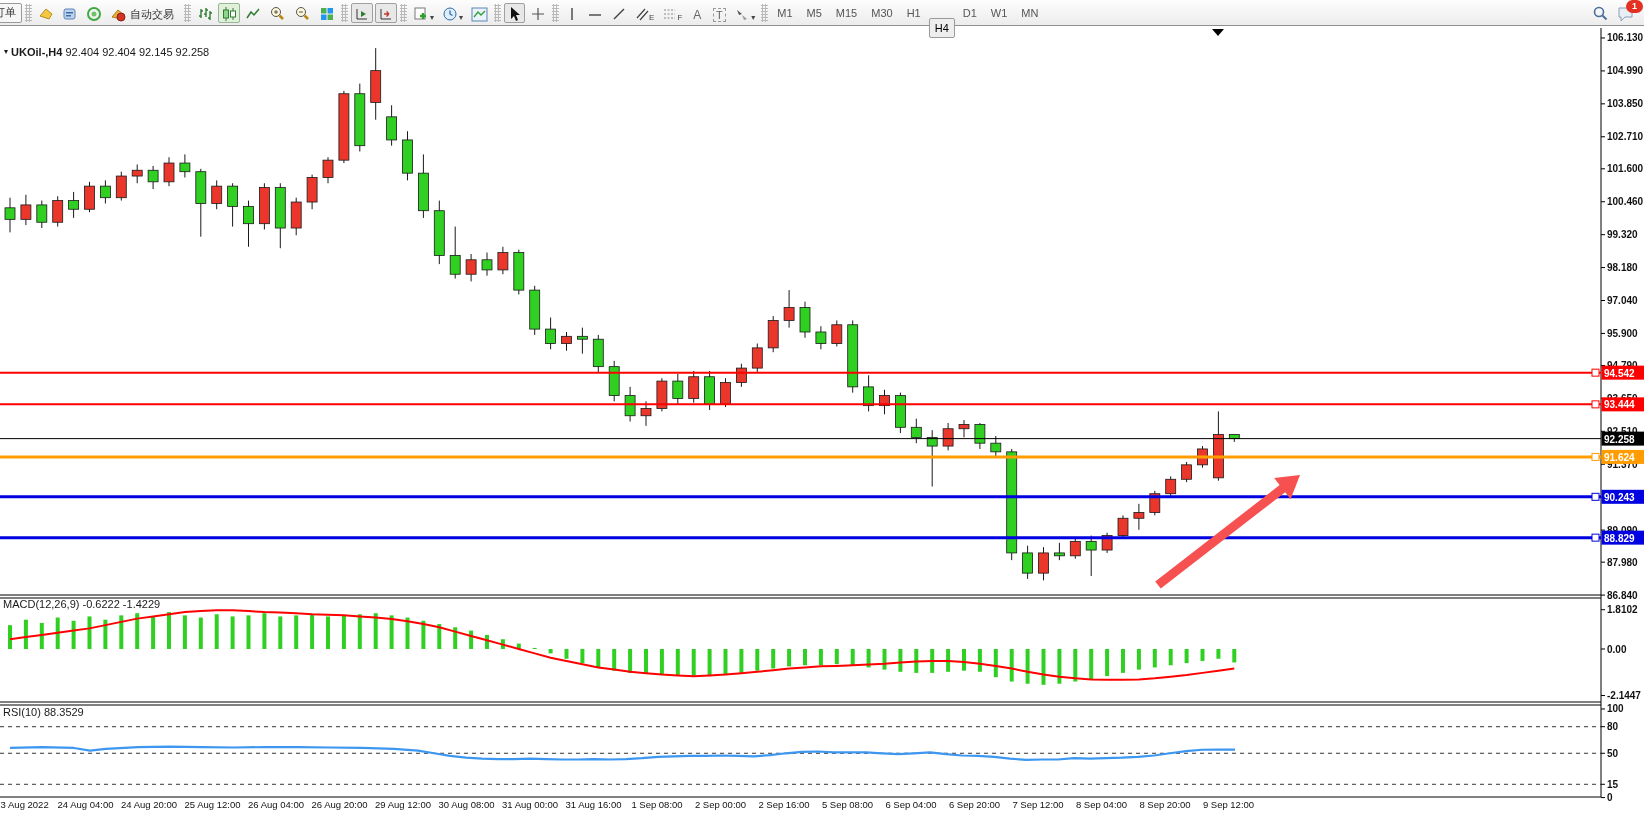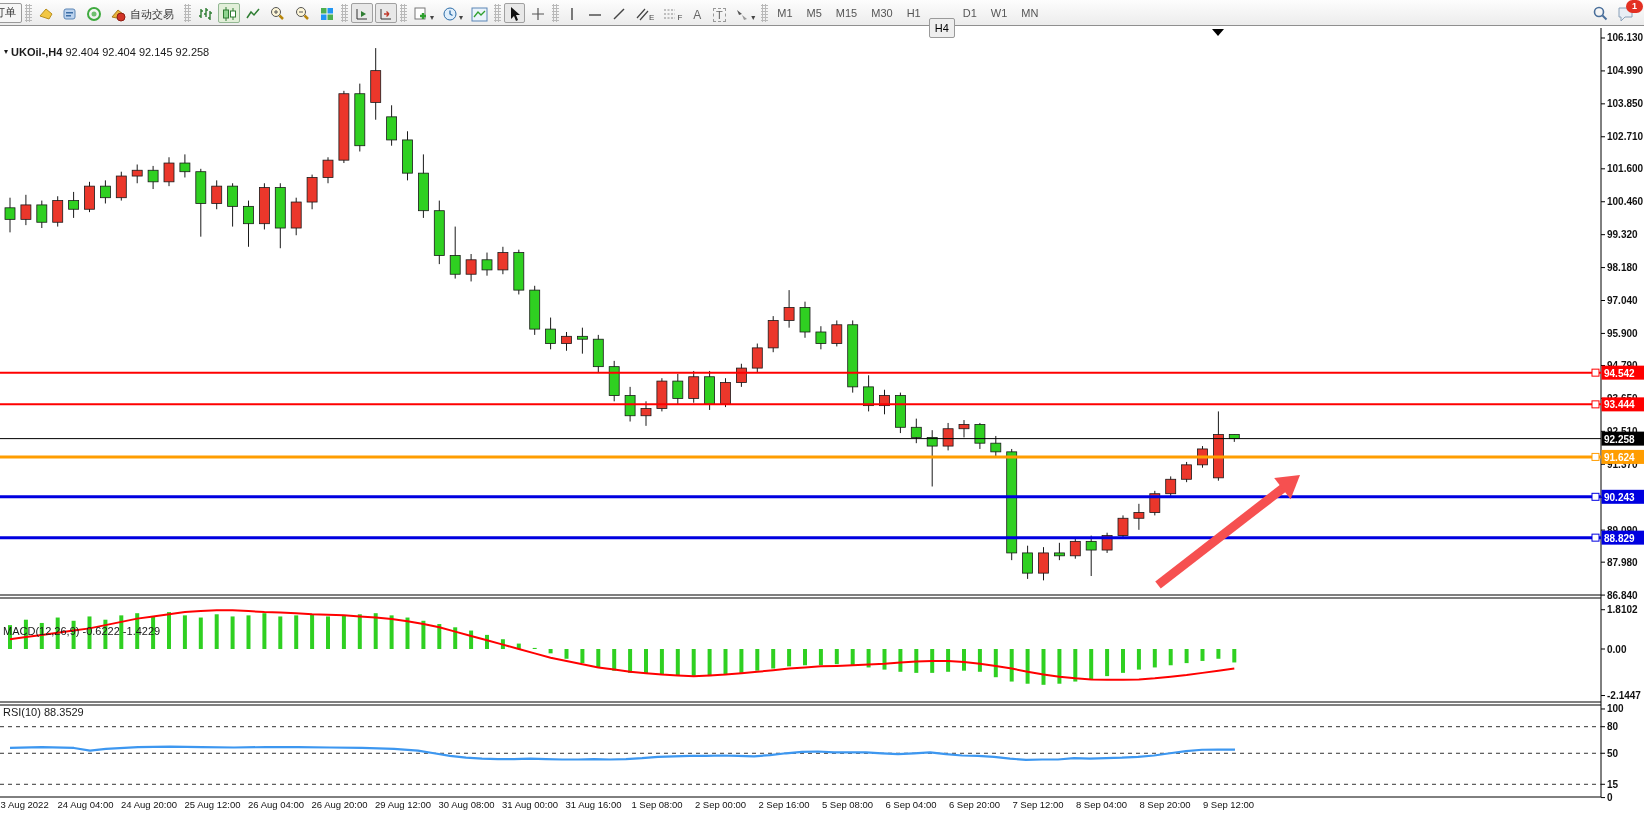--- a/index.html
+++ b/index.html
@@ -718,21 +718,21 @@
       <text x="1101.5" y="808" font-size="9.5" fill="#111" text-anchor="middle" font-family="Liberation Sans, sans-serif">8 Sep 04:00</text>
       <text x="1165" y="808" font-size="9.5" fill="#111" text-anchor="middle" font-family="Liberation Sans, sans-serif">8 Sep 20:00</text>
       <text x="1228.5" y="808" font-size="9.5" fill="#111" text-anchor="middle" font-family="Liberation Sans, sans-serif">9 Sep 12:00</text>
     </svg>
 
   <div class="lbl" style="left:4px;top:46px">
     <span style="font-size:8px;vertical-align:2px">▾</span>
     <span style="font-weight:bold">UKOil-,H4</span>
     <span>92.404 92.404 92.145 92.258</span>
   </div>
-  <div class="lbl" style="left:3px;top:625px">
+  <div class="lbl" style="left:3px;top:598px">
     <span>MACD(12,26,9)</span>
     <span>-0.6222 -1.4229</span>
   </div>
   <div class="lbl" style="left:3px;top:706px">
     <span>RSI(10)</span>
     <span>88.3529</span>
   </div>
 </div>
 
 </body></html>

